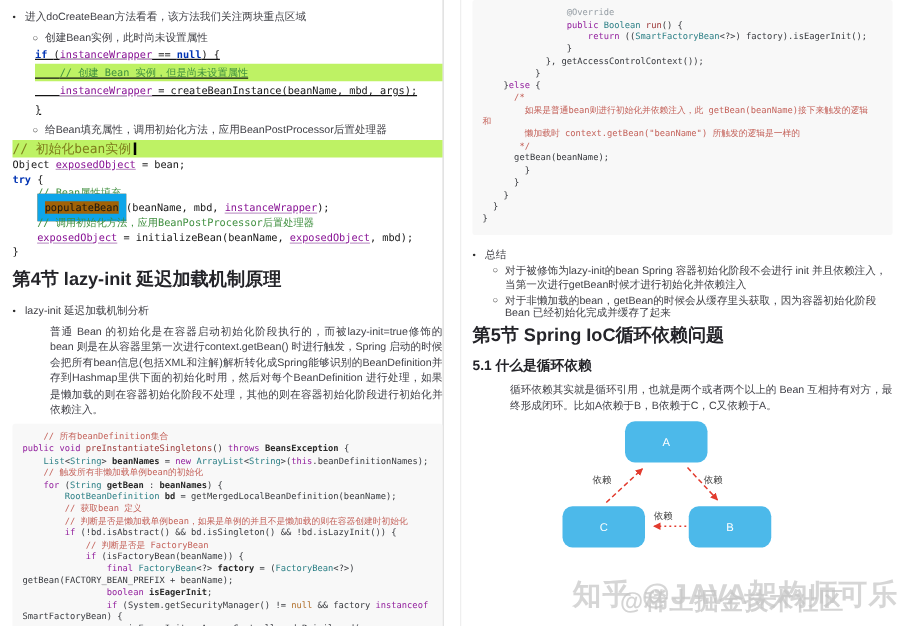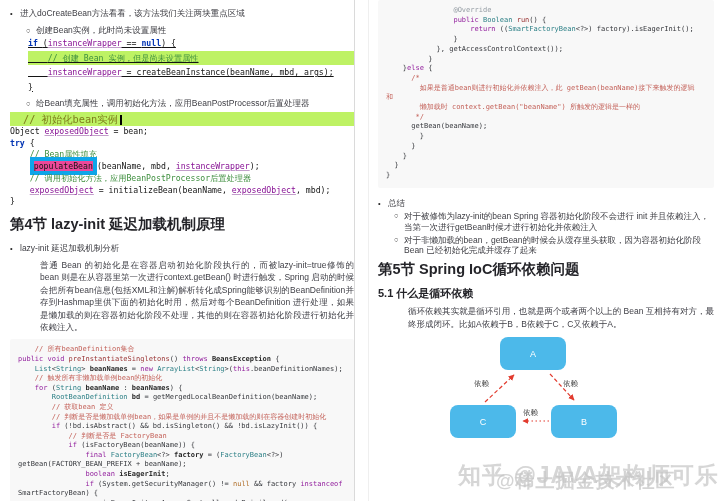--- a/index.html
+++ b/index.html
@@ -19,22 +19,22 @@
   .codeA,.codeB{font-family:"DejaVu Sans Mono","Liberation Mono",monospace;
                 font-size:8.2px;color:#141414;white-space:pre;}
   .codeA{margin:0 0 0 18px;line-height:14.5px;text-decoration:underline;}
   .codeB{margin:3px 0 0 0;line-height:11.7px;}
   .cl{white-space:pre;}
   .cl.hl{background:#bef264;}
   .cl.big{font-size:10.3px;line-height:14px;}
   .kw2{color:#0033b3;font-weight:bold;}
   .fld{color:#871094;text-decoration:underline;text-decoration-color:#c39ecb;}
   .cmg{color:#3f8f3f;}
-  .olv{color:#7e7e1c;padding-left:13px;}
-  .mark{background:#ec4899;border:4px solid #0ea5e9;}
+  .olv{color:#7e7e1c;}
+  .mark{background:#a16207;border:6px solid #0ea5e9;}
   .cur{display:inline-block;width:2px;height:10px;background:#000;margin-left:2px;vertical-align:middle;}
 
   
   .codeblock{background:#f8f8f8;border-radius:2px;padding:6px 8px;margin-top:6px;
              font-family:"DejaVu Sans Mono","Liberation Mono",monospace;
              font-size:7px;line-height:9.6px;color:#35373c;overflow:hidden;}
   .codeblockR{margin-top:0;line-height:9.7px;min-height:176px;}
   .kw{color:#93219e;}
   .ttl{color:#9a3434;font-weight:normal;}
   .cm{color:#c4625a;}
@@ -95,21 +95,21 @@
       <span>lazy-init 延迟加载机制分析</span>
     </div>
 
     <div class="para">普通 Bean 的初始化是在容器启动初始化阶段执行的，而被lazy-init=true修饰的 bean 则是在从容器里第一次进行context.getBean() 时进行触发，Spring 启动的时候会把所有bean信息(包括XML和注解)解析转化成Spring能够识别的BeanDefinition并存到Hashmap里供下面的初始化时用，然后对每个BeanDefinition 进行处理，如果是懒加载的则在容器初始化阶段不处理，其他的则在容器初始化阶段进行初始化并依赖注入。</div>
 
     <div class="codeblock">
         <div class="cl"><span>    </span><span class="cm">// 所有beanDefinition集合</span></div>
         <div class="cl"><span class="kw">public void </span><span class="ttl">preInstantiateSingletons</span><span>() </span><span class="kw">throws</span><span> </span><span class="vr">BeansException</span><span> {</span></div>
         <div class="cl"><span>    </span><span class="ty">List</span><span>&lt;</span><span class="ty">String</span><span>&gt; </span><span class="vr">beanNames</span><span> = </span><span class="kw">new</span><span> </span><span class="ty">ArrayList</span><span>&lt;</span><span class="ty">String</span><span>&gt;(</span><span class="kw">this</span><span>.beanDefinitionNames);</span></div>
         <div class="cl"><span>    </span><span class="cm">// 触发所有非懒加载单例bean的初始化</span></div>
-        <div class="cl"><span>    </span><span class="kw">for</span><span> (</span><span class="ty">String</span><span> </span><span class="vr">beanName</span><span> : </span><span class="vr">beanNames</span><span>) {</span></div>
+        <div class="cl"><span>    </span><span class="kw">for</span><span> (</span><span class="ty">String</span><span> </span><span class="vr">getBean</span><span> : </span><span class="vr">beanNames</span><span>) {</span></div>
         <div class="cl"><span>        </span><span class="ty">RootBeanDefinition</span><span> </span><span class="vr">bd</span><span> = getMergedLocalBeanDefinition(beanName);</span></div>
         <div class="cl"><span>        </span><span class="cm">// 获取bean 定义</span></div>
         <div class="cl"><span>        </span><span class="cm">// 判断是否是懒加载单例bean，如果是单例的并且不是懒加载的则在容器创建时初始化</span></div>
         <div class="cl"><span>        </span><span class="kw">if</span><span> (!bd.isAbstract() &amp;&amp; bd.isSingleton() &amp;&amp; !bd.isLazyInit()) {</span></div>
         <div class="cl"><span>            </span><span class="cm">// 判断是否是 FactoryBean</span></div>
         <div class="cl"><span>            </span><span class="kw">if</span><span> (isFactoryBean(beanName)) {</span></div>
         <div class="cl"><span>                </span><span class="kw">final</span><span> </span><span class="ty">FactoryBean</span><span>&lt;?&gt; </span><span class="vr">factory</span><span> = (</span><span class="ty">FactoryBean</span><span>&lt;?&gt;)</span></div>
         <div class="cl"><span>getBean(FACTORY_BEAN_PREFIX + beanName);</span></div>
         <div class="cl"><span>                </span><span class="kw">boolean</span><span> </span><span class="vr">isEagerInit</span><span>;</span></div>
         <div class="cl"><span>                </span><span class="kw">if</span><span> (System.getSecurityManager() != </span><span class="num">null</span><span> &amp;&amp; factory </span><span class="kw">instanceof</span></div>

